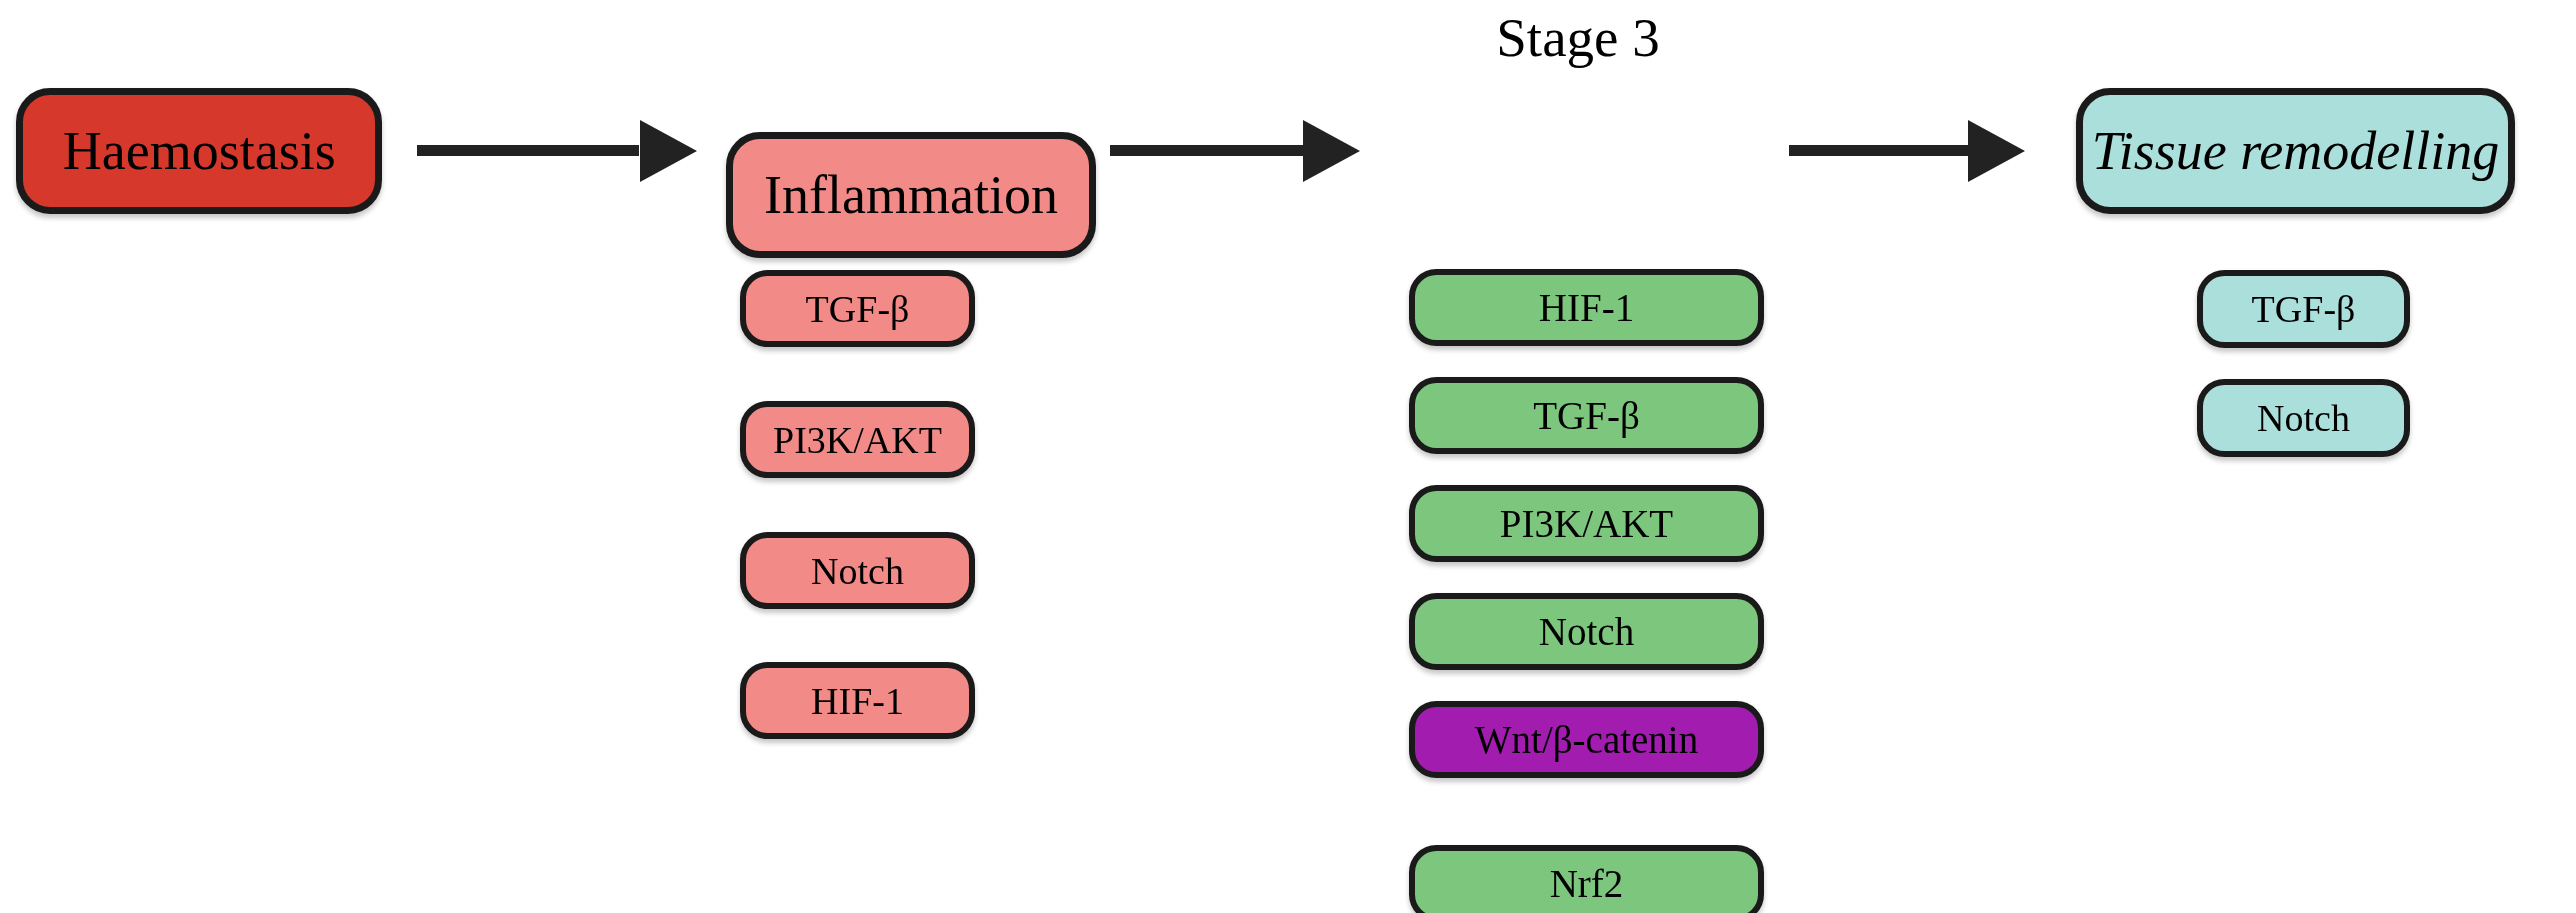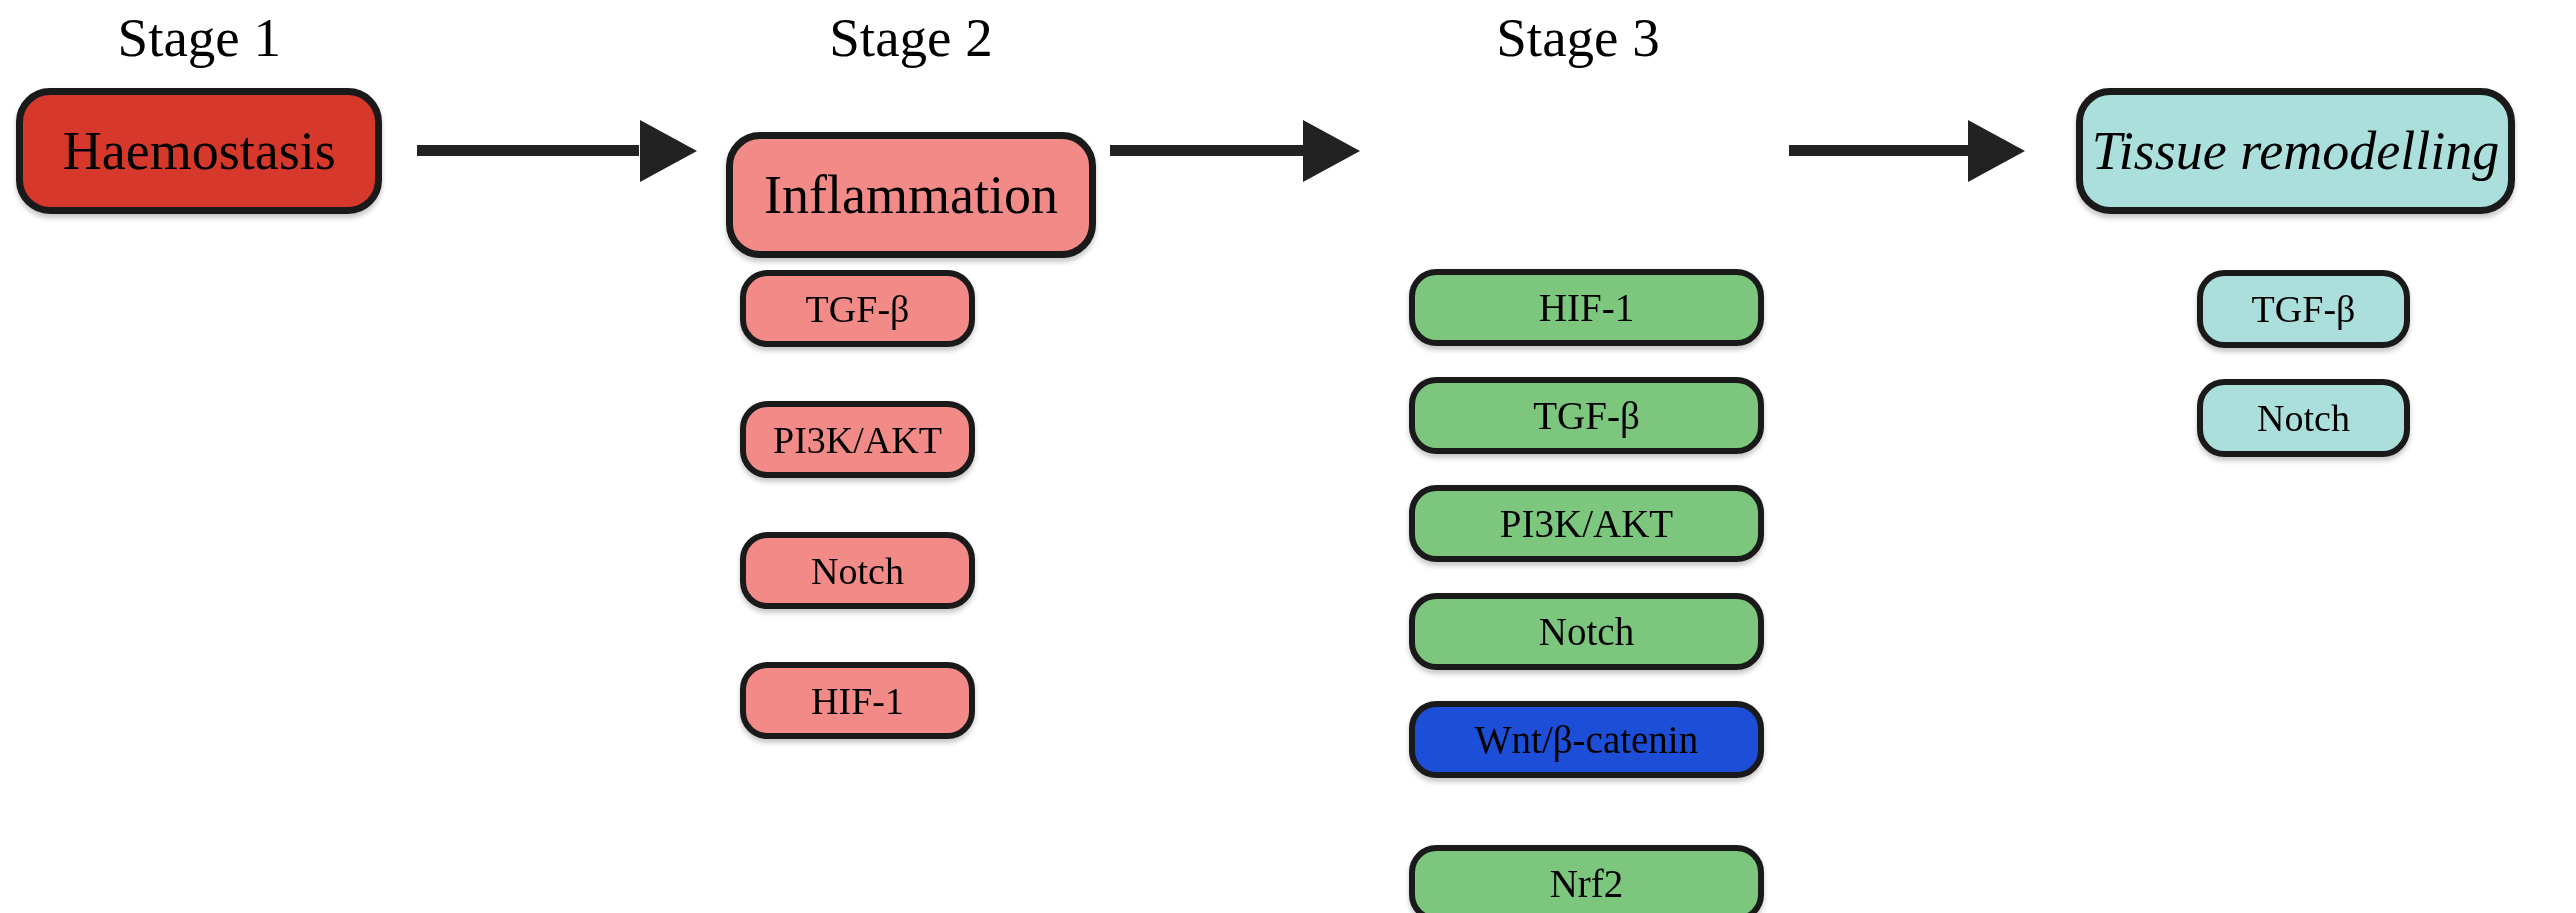--- a/index.html
+++ b/index.html
@@ -66,22 +66,20 @@
   }
   .a1s{left:417px;width:222px;} .a1h{left:640px;}
   .a2s{left:1110px;width:193px;} .a2h{left:1303px;}
   .a3s{left:1789px;width:180px;} .a3h{left:1968px;}
 </style>
 </head>
 <body>
 
 <div id="canvas">
 
-  <div class="stage-title t1">Stage 1</div>
-  <div class="stage-title t2">Stage 2</div>
   <div class="stage-title t3">Stage 3</div>
 
   <div class="mainbox m1" style="background-color: rgb(214, 57, 44);">Haemostasis</div>
   <div class="mainbox m2" style="background-color: rgb(242, 139, 135);">Inflammation</div>
   <div class="mainbox m4" style="background-color: rgb(171, 223, 219);">Tissue remodelling</div>
 
   <div class="shaft a1s"></div>
   <div class="head a1h"></div>
   <div class="shaft a2s"></div>
   <div class="head a2h"></div>
@@ -90,20 +88,20 @@
 
   <div class="pbox p2 b0" style="background-color: rgb(242, 139, 135);">TGF-β</div>
   <div class="pbox p2 b1" style="background-color: rgb(242, 139, 135);">PI3K/AKT</div>
   <div class="pbox p2 b2" style="background-color: rgb(242, 139, 135);">Notch</div>
   <div class="pbox p2 b3" style="background-color: rgb(242, 139, 135);">HIF-1</div>
 
   <div class="pbox p3 b0" style="background-color: rgb(124, 198, 126);">HIF-1</div>
   <div class="pbox p3 b1" style="background-color: rgb(124, 198, 126);">TGF-β</div>
   <div class="pbox p3 b2" style="background-color: rgb(124, 198, 126);">PI3K/AKT</div>
   <div class="pbox p3 b3" style="background-color: rgb(124, 198, 126);">Notch</div>
-  <div class="pbox p3 b4" style="background-color: #1d4ed8;">Wnt/β-catenin</div>
+  <div class="pbox p3 b4" style="background-color: #a21caf;">Wnt/β-catenin</div>
   <div class="pbox p3 b5" style="background-color: rgb(124, 198, 126); margin-top: 36px;">Nrf2</div>
 
   <div class="pbox p4 b0" style="background-color: rgb(171, 223, 219);">TGF-β</div>
   <div class="pbox p4 b1" style="background-color: rgb(171, 223, 219);">Notch</div>
 
 </div>
 
 
 </body></html>

